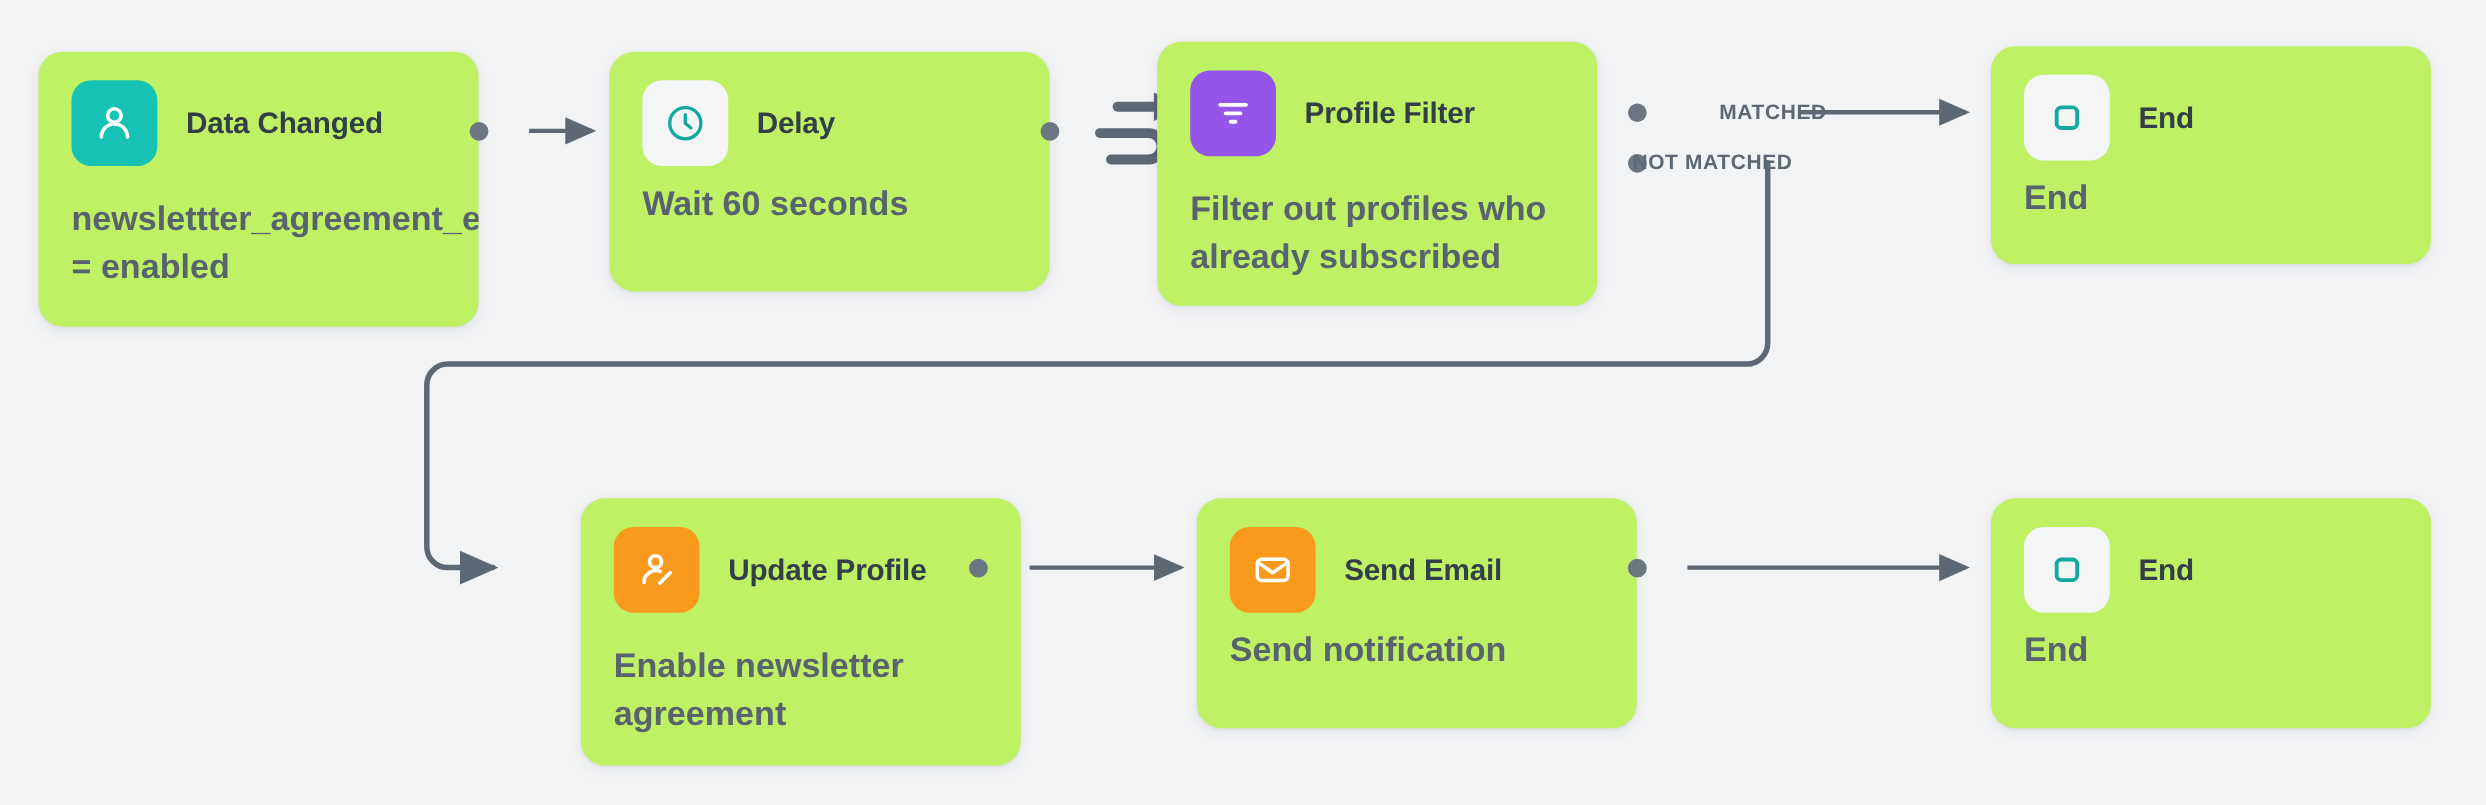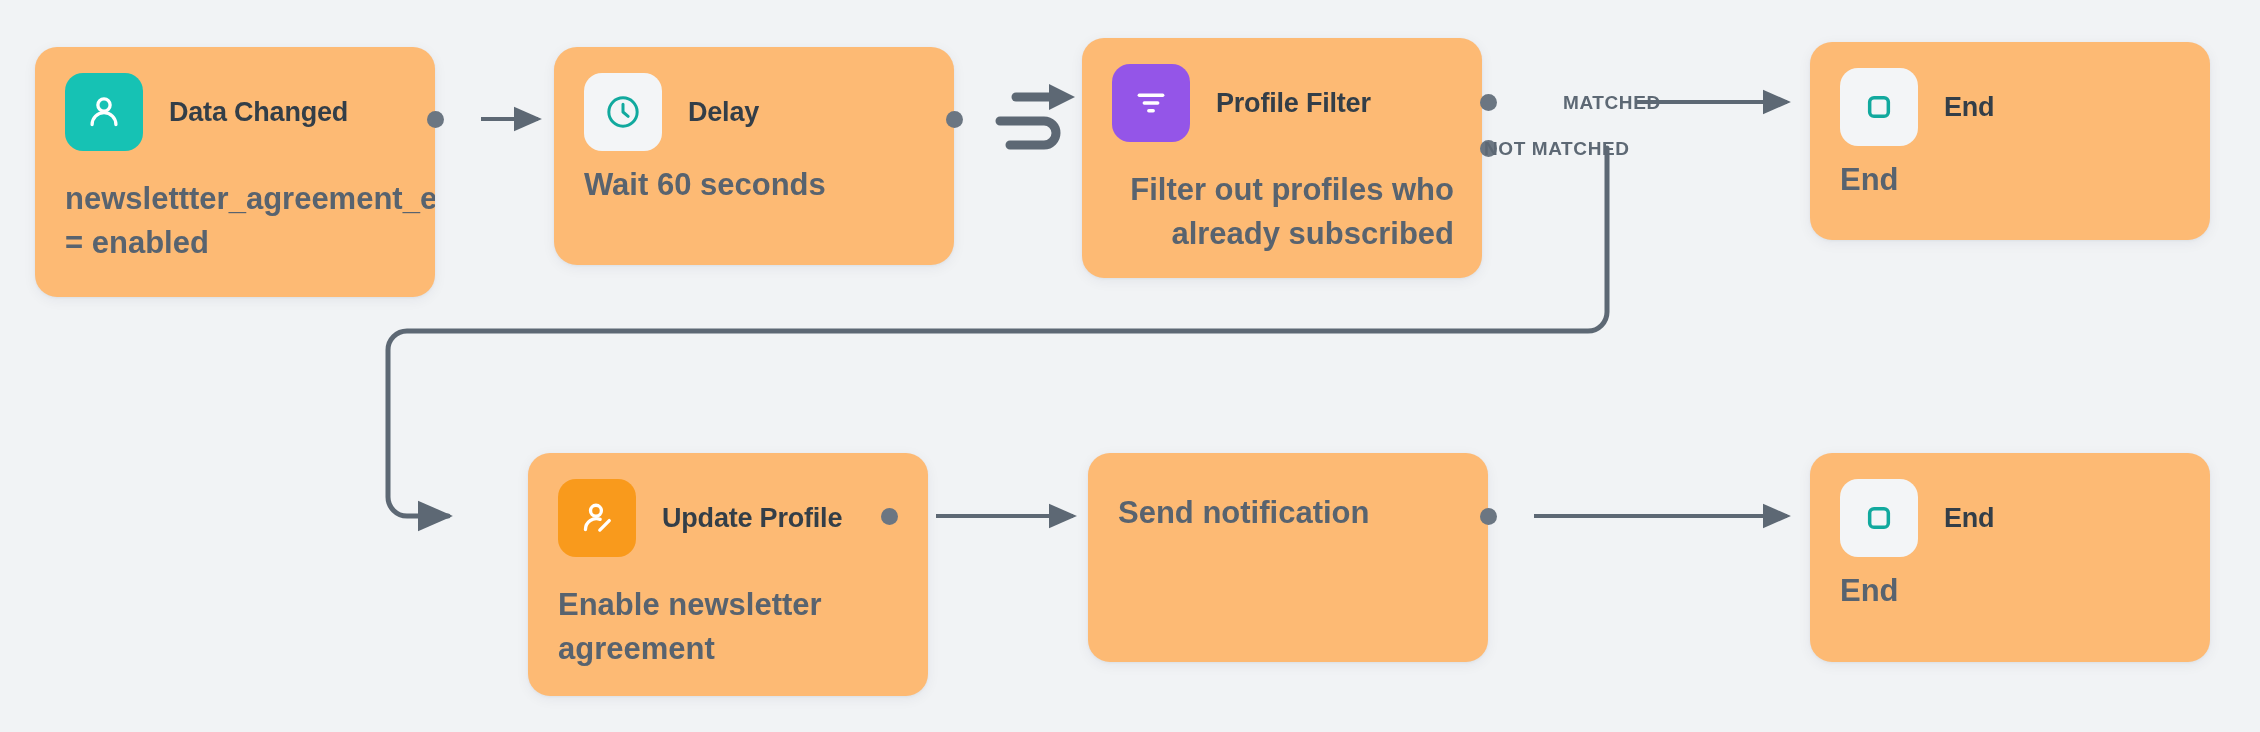--- a/index.html
+++ b/index.html
@@ -25,21 +25,21 @@
     left: 0;
     top: 0;
     width: 2260px;
     height: 732px;
     pointer-events: none;
     z-index: 1;
   }
   
   .node {
     position: absolute;
-    background: #fdba74;
+    background: #bef264;
     border-radius: 22px;
     box-shadow: 0 3px 14px rgba(24, 39, 75, 0.06),
                 0 1px 3px rgba(24, 39, 75, 0.05);
     z-index: 3;
     box-sizing: border-box;
     padding: 26px 28px 26px 30px;
     overflow: hidden;
   }
   .node-head {
     display: flex;
@@ -167,21 +167,21 @@
           <circle cx="12" cy="12" r="8.5"></circle>
           <path d="M12 7.3V12l3.1 2.6"></path>
         </svg>
       </div>
       <div class="node-title">Delay</div>
     </div>
     <div class="node-desc nowrap">Wait 60 seconds</div>
   </div>
   <div class="port" style="left:946px; top:111px;"></div>
 
-  <div class="node" style="left:1082px; top:38px; width:400px; height:240px;text-align:right;">
+  <div class="node" style="left:1052px; top:38px; width:400px; height:240px;">
     <div class="node-head">
       <div class="node-icon icon-purple">
         <svg width="40" height="40" viewBox="0 0 24 24" fill="none" stroke="#ffffff" stroke-width="2.1" stroke-linecap="round">
           <path d="M5 7.4h14"></path>
           <path d="M8 12h8"></path>
           <path d="M10.7 16.6h2.6"></path>
         </svg>
       </div>
       <div class="node-title">Profile Filter</div>
     </div>
@@ -215,20 +215,29 @@
         </svg>
       </div>
       <div class="node-title">Update Profile</div>
     </div>
     <div class="node-desc">Enable newsletter
 agreement</div>
   </div>
   <div class="port" style="left:881px; top:508px;"></div>
 
   <div class="node" style="left:1088px; top:453px; width:400px; height:209px;">
+    <div class="node-head">
+      <div class="node-icon icon-orange">
+        <svg width="40" height="40" viewBox="0 0 24 24" fill="none" stroke="#ffffff" stroke-width="1.9" stroke-linecap="round" stroke-linejoin="round">
+          <rect x="3.6" y="6.2" width="16.8" height="11.6" rx="2.4"></rect>
+          <path d="M4.3 8.2l7.7 5.4 7.7-5.4"></path>
+        </svg>
+      </div>
+      <div class="node-title">Send Email</div>
+    </div>
     <div class="node-desc nowrap">Send notification</div>
   </div>
   <div class="port" style="left:1480px; top:508px;"></div>
 
   <div class="node" style="left:1810px; top:453px; width:400px; height:209px;">
     <div class="node-head">
       <div class="node-icon icon-plain">
         <svg width="40" height="40" viewBox="0 0 24 24" fill="none" stroke="#11a99e" stroke-width="2.1">
           <rect x="6.4" y="6.4" width="11.2" height="11.2" rx="2.6"></rect>
         </svg>

